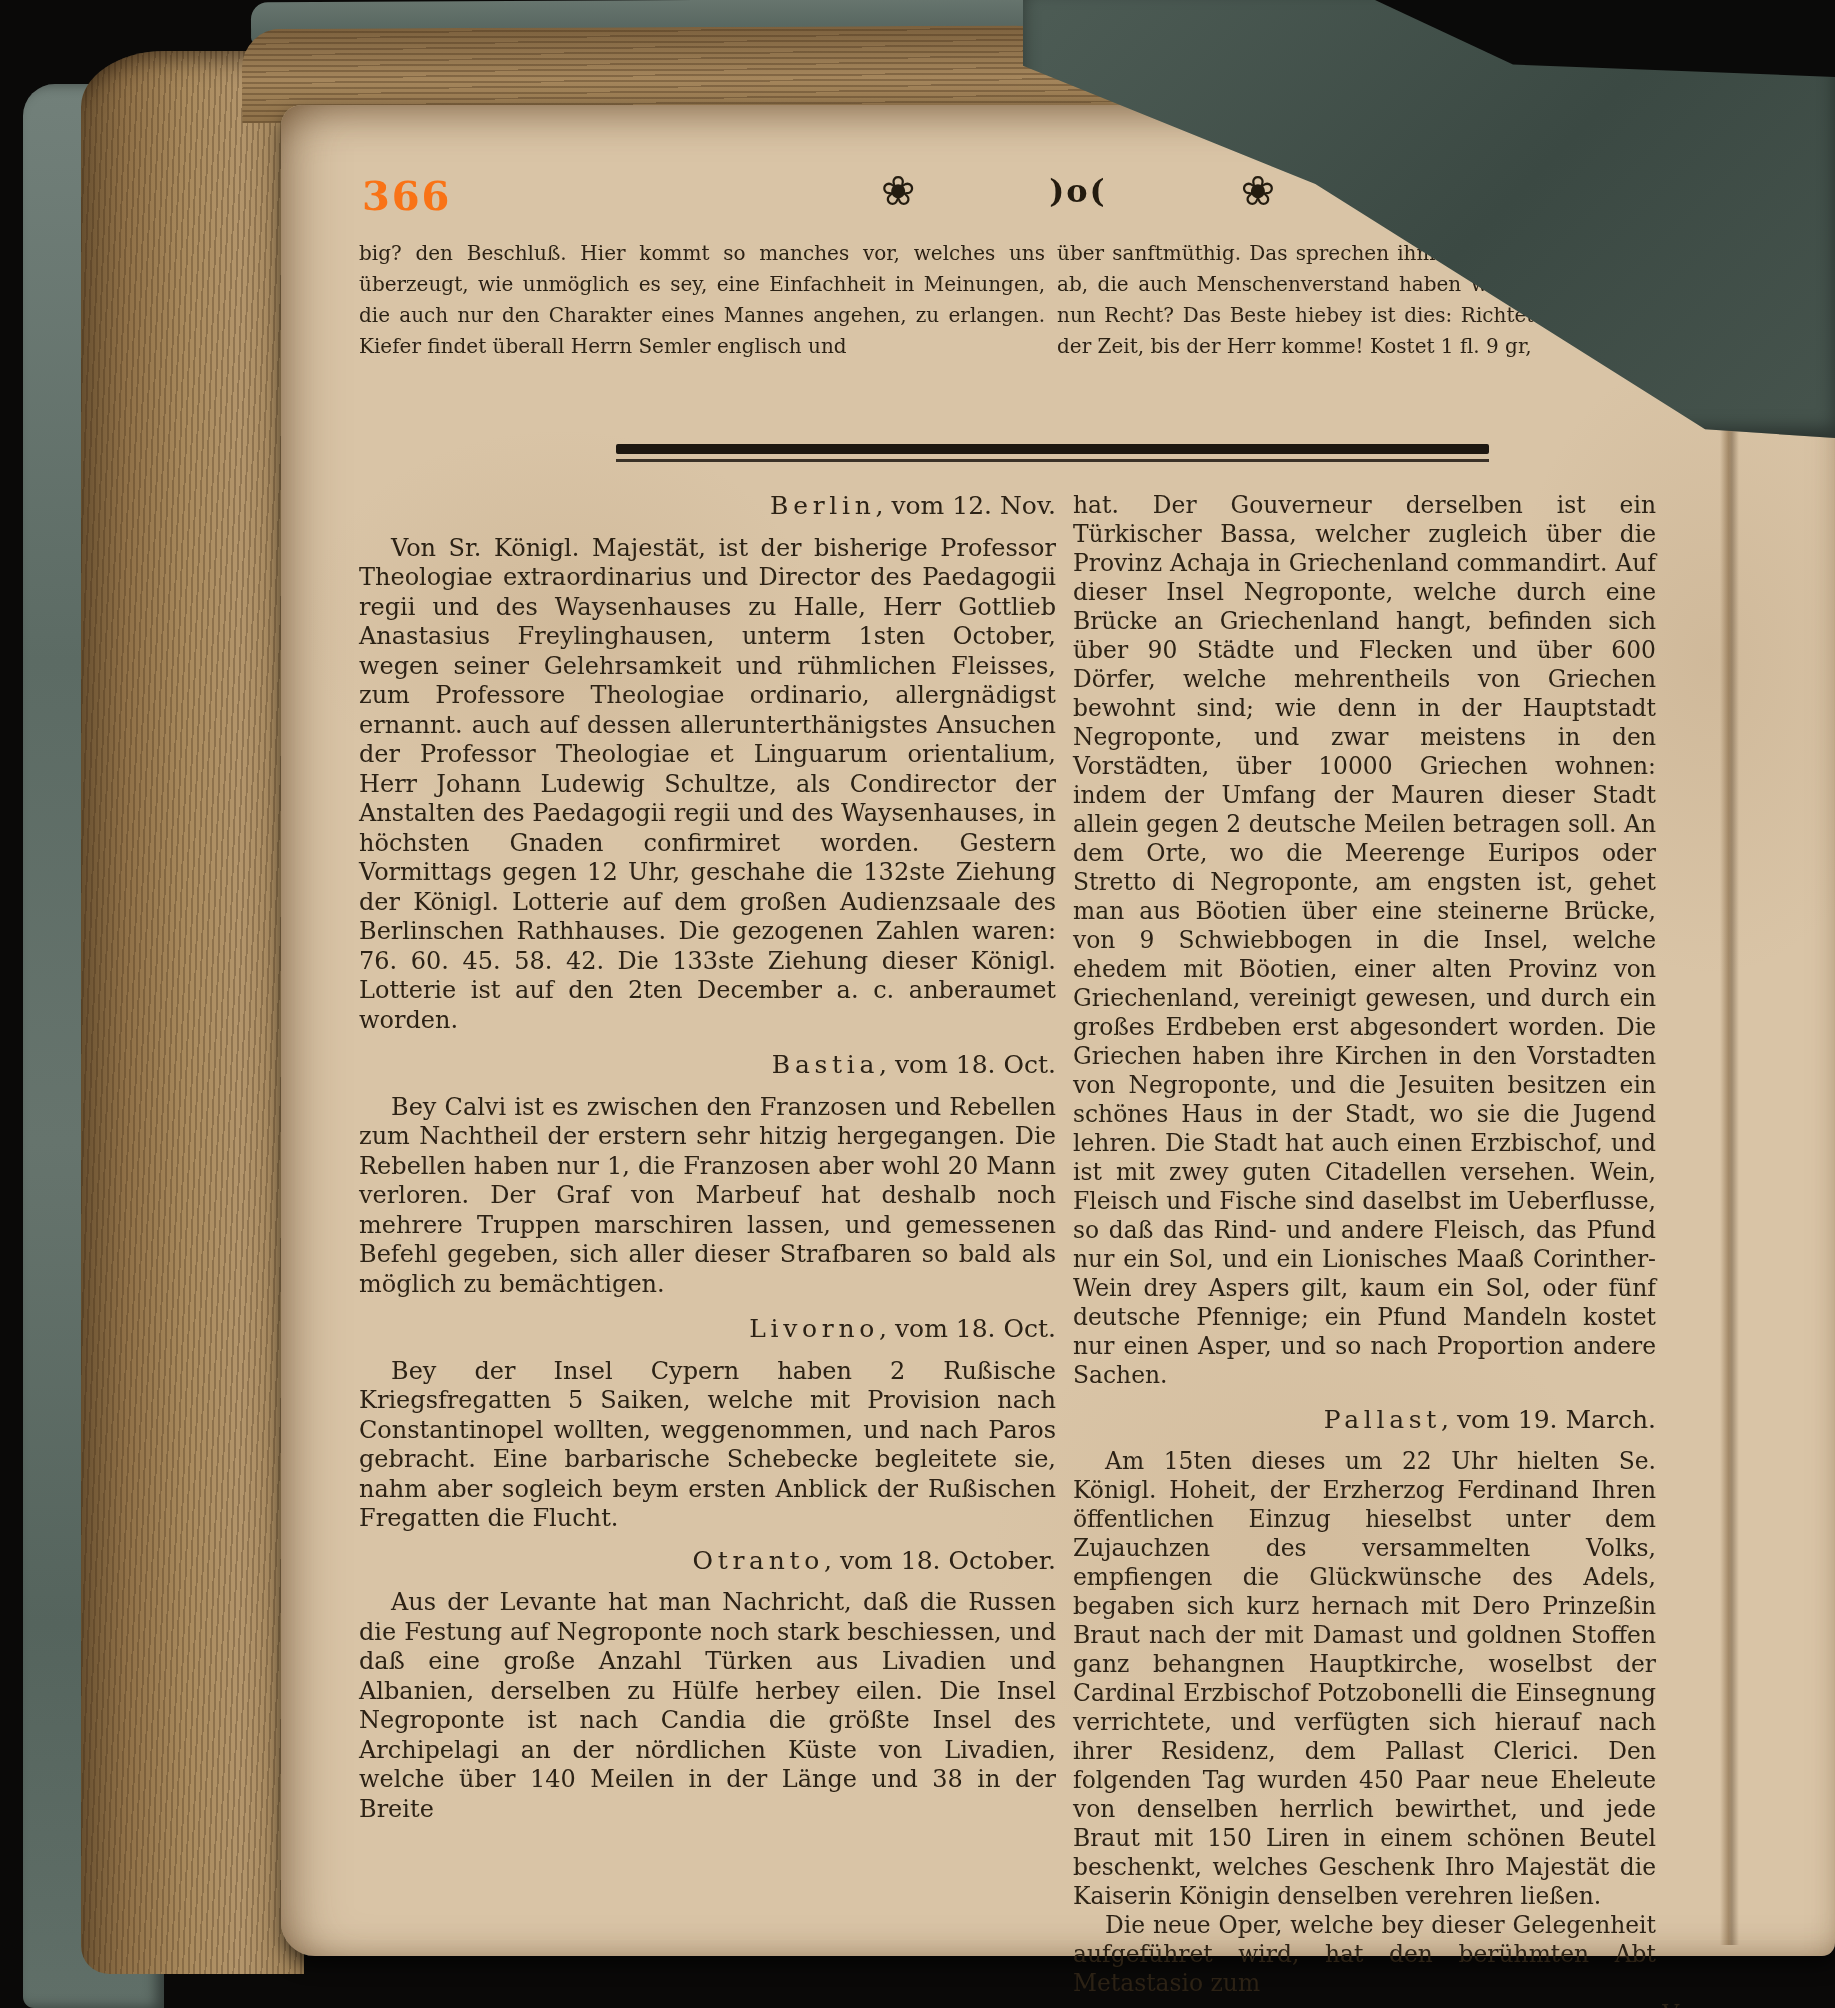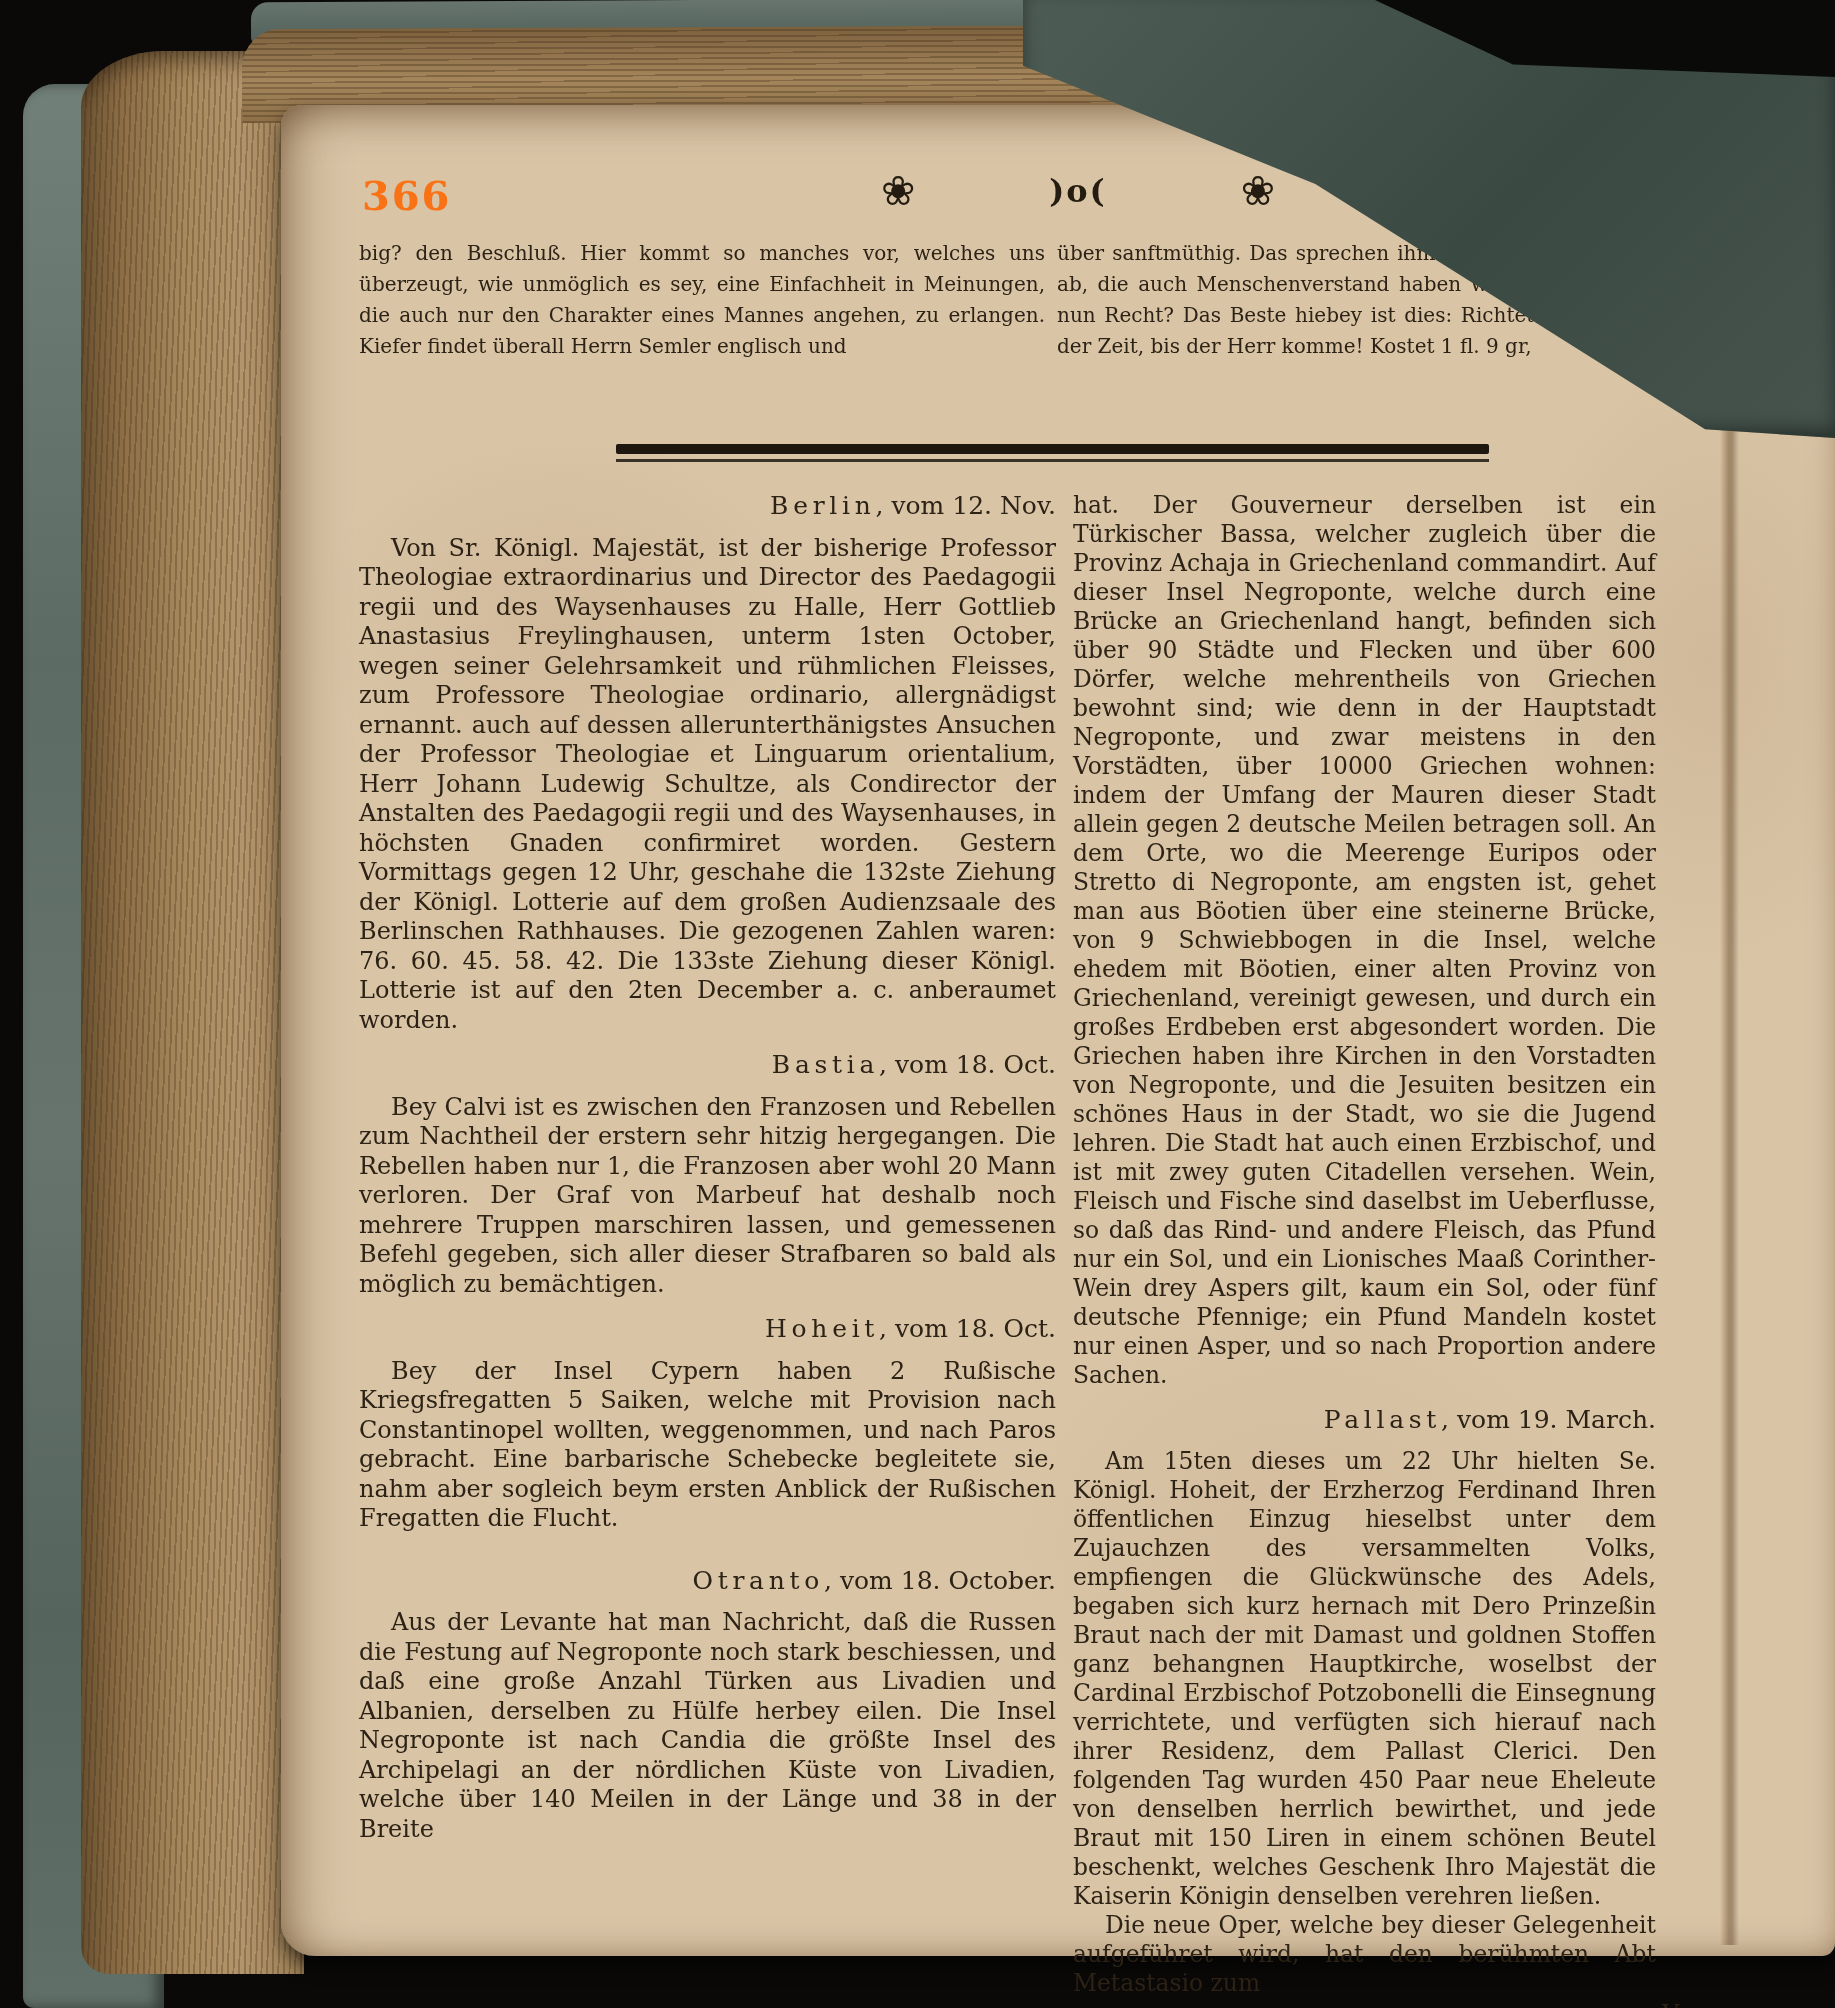--- a/index.html
+++ b/index.html
@@ -103,25 +103,25 @@
         <span class="place">Berlin</span><span>, vom 12. Nov.</span>
       </div>
       <p class="para">Von Sr. Königl. Majestät, ist der bisherige Professor Theologiae extraordinarius und Director des Paedagogii regii und des Waysenhauses zu Halle, Herr Gottlieb Anastasius Freylinghausen, unterm 1sten October, wegen seiner Gelehrsamkeit und rühmlichen Fleisses, zum Professore Theologiae ordinario, allergnädigst ernannt. auch auf dessen allerunterthänigstes Ansuchen der Professor Theologiae et Linguarum orientalium, Herr Johann Ludewig Schultze, als Condirector der Anstalten des Paedagogii regii und des Waysenhauses, in höchsten Gnaden confirmiret worden. Gestern Vormittags gegen 12 Uhr, geschahe die 132ste Ziehung der Königl. Lotterie auf dem großen Audienzsaale des Berlinschen Rathhauses. Die gezogenen Zahlen waren: 76. 60. 45. 58. 42. Die 133ste Ziehung dieser Königl. Lotterie ist auf den 2ten December a. c. anberaumet worden.</p>
 
       <div class="heading">
         <span class="place">Bastia</span><span>, vom 18. Oct.</span>
       </div>
       <p class="para">Bey Calvi ist es zwischen den Franzosen und Rebellen zum Nachtheil der erstern sehr hitzig hergegangen. Die Rebellen haben nur 1, die Franzosen aber wohl 20 Mann verloren. Der Graf von Marbeuf hat deshalb noch mehrere Truppen marschiren lassen, und gemessenen Befehl gegeben, sich aller dieser Strafbaren so bald als möglich zu bemächtigen.</p>
 
       <div class="heading">
-        <span class="place">Hoheit</span><span>, vom 18. Oct.</span>
+        <span class="place">Livorno</span><span>, vom 18. Oct.</span>
       </div>
       <p class="para">Bey der Insel Cypern haben 2 Rußische Kriegsfregatten 5 Saiken, welche mit Provision nach Constantinopel wollten, weggenommen, und nach Paros gebracht. Eine barbarische Schebecke begleitete sie, nahm aber sogleich beym ersten Anblick der Rußischen Fregatten die Flucht.</p>
 
-      <div class="heading" style="margin-top:32px;">
+      <div class="heading" style="margin-top:12px;">
         <span class="place">Otranto</span><span>, vom 18. October.</span>
       </div>
       <p class="para">Aus der Levante hat man Nachricht, daß die Russen die Festung auf Negroponte noch stark beschiessen, und daß eine große Anzahl Türken aus Livadien und Albanien, derselben zu Hülfe herbey eilen. Die Insel Negroponte ist nach Candia die größte Insel des Archipelagi an der nördlichen Küste von Livadien, welche über 140 Meilen in der Länge und 38 in der Breite</p>
     </div>
 
     <div class="col r">
       <p class="para flush">hat. Der Gouverneur derselben ist ein Türkischer Bassa, welcher zugleich über die Provinz Achaja in Griechenland commandirt. Auf dieser Insel Negroponte, welche durch eine Brücke an Griechenland hangt, befinden sich über 90 Städte und Flecken und über 600 Dörfer, welche mehrentheils von Griechen bewohnt sind; wie denn in der Hauptstadt Negroponte, und zwar meistens in den Vorstädten, über 10000 Griechen wohnen: indem der Umfang der Mauren dieser Stadt allein gegen 2 deutsche Meilen betragen soll. An dem Orte, wo die Meerenge Euripos oder Stretto di Negroponte, am engsten ist, gehet man aus Böotien über eine steinerne Brücke, von 9 Schwiebbogen in die Insel, welche ehedem mit Böotien, einer alten Provinz von Griechenland, vereinigt gewesen, und durch ein großes Erdbeben erst abgesondert worden. Die Griechen haben ihre Kirchen in den Vorstadten von Negroponte, und die Jesuiten besitzen ein schönes Haus in der Stadt, wo sie die Jugend lehren. Die Stadt hat auch einen Erzbischof, und ist mit zwey guten Citadellen versehen. Wein, Fleisch und Fische sind daselbst im Ueberflusse, so daß das Rind- und andere Fleisch, das Pfund nur ein Sol, und ein Lionisches Maaß Corinther-Wein drey Aspers gilt, kaum ein Sol, oder fünf deutsche Pfennige; ein Pfund Mandeln kostet nur einen Asper, und so nach Proportion andere Sachen.</p>
 
       <div class="heading">
         <span class="place">Pallast</span><span>, vom 19. March.</span>

